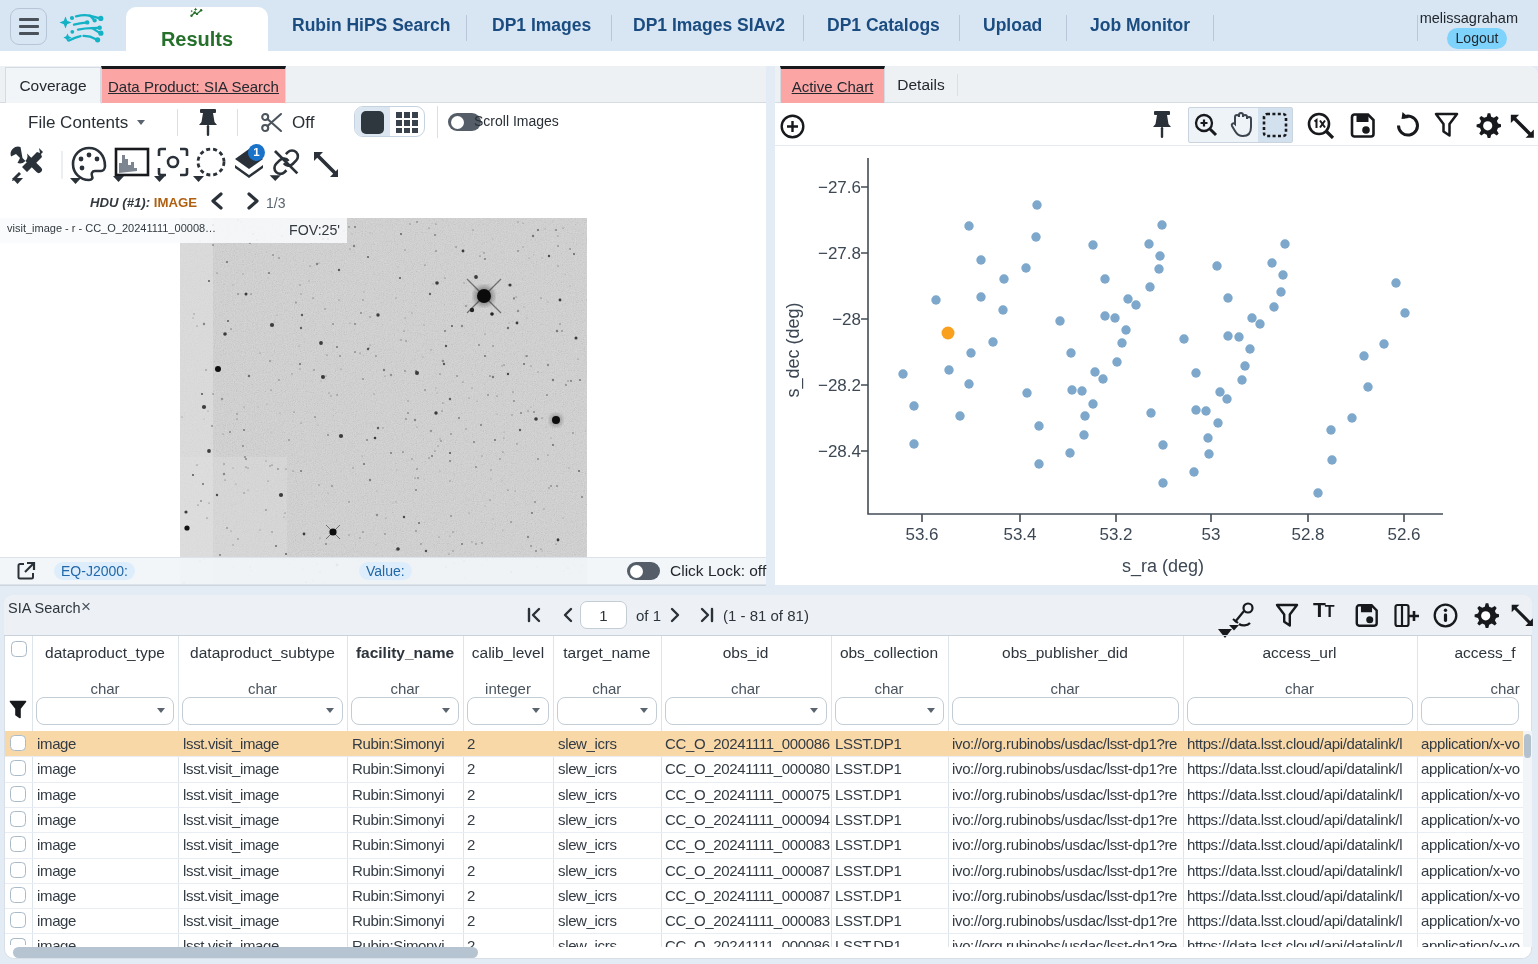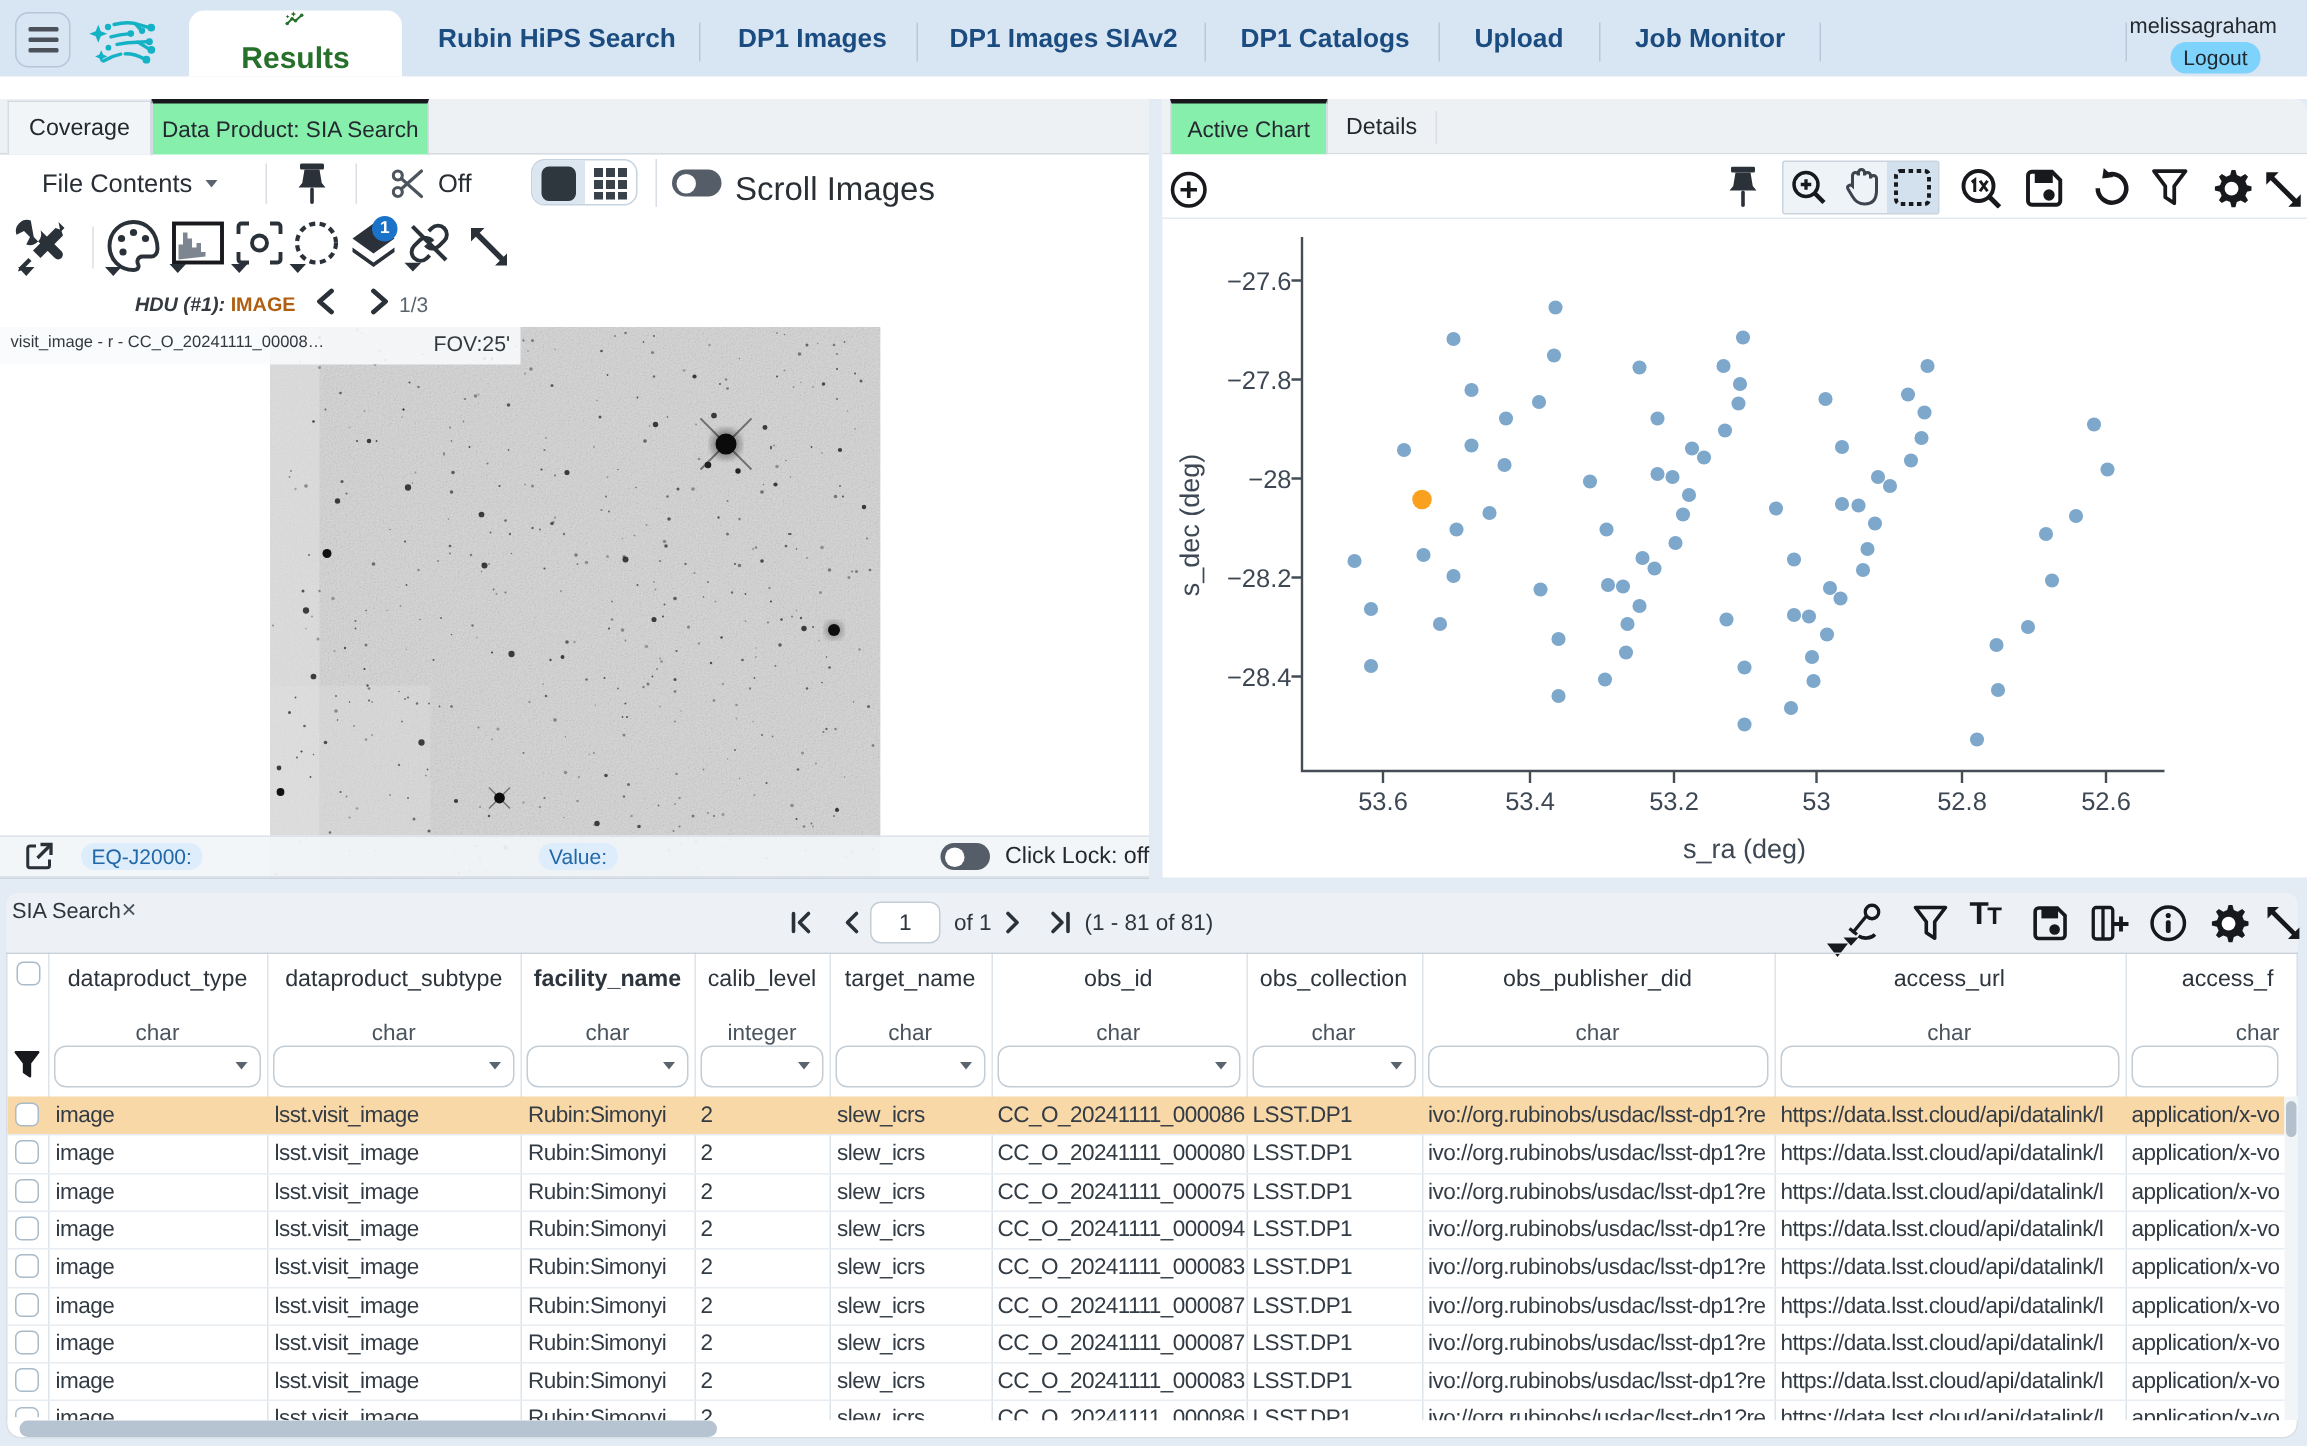--- a/index.html
+++ b/index.html
@@ -10,21 +10,21 @@
 .hamb i{position:absolute;left:8px;width:20px;height:3px;background:#4a5158;border-radius:1px;}
 .navtab{top:0;height:51px;font-size:17.5px;font-weight:700;color:#1b4c80;display:flex;align-items:center;white-space:nowrap;}
 .navsep{top:15px;width:1px;height:26px;background:#b9c8d8;}
 .restab{left:126px;top:7px;width:142px;height:44px;background:#fff;border-radius:10px 10px 0 0;display:flex;align-items:center;justify-content:center;gap:10px;flex-direction:column;}
 .restab span{color:#26702b;font-size:20px;font-weight:700;}
 .user{top:10px;right:20px;font-size:14.5px;color:#22282e;font-weight:400;}
 .logout{left:1447px;top:28px;width:60px;height:21px;background:#7dd3fc;border-radius:11px;font-size:14px;color:#22282e;text-align:center;line-height:21px;}
 .band{left:0;top:51px;width:1538px;height:15px;background:#fff;}
 .panel{background:#fff;}
 .tabstrip{background:#edf1f4;border-bottom:1px solid #d4dbe2;}
-.tabsel{background:#86efac;border-top:3px solid #17191c;border-left:1px solid #d4dbe2;border-right:1px solid #d4dbe2;border-bottom:1px solid #fff;font-size:15px;color:#24292f;display:flex;align-items:center;justify-content:center;}
+.tabsel{background:#fca5a5;border-top:3px solid #17191c;border-left:1px solid #d4dbe2;border-right:1px solid #d4dbe2;border-bottom:1px solid #fff;font-size:15px;color:#24292f;display:flex;align-items:center;justify-content:center;text-decoration:underline;}
 .tabuns{font-size:15.5px;color:#24292f;display:flex;align-items:center;justify-content:center;}
 .ttxt{font-size:17px;color:#292f35;}
 .vline{width:1px;background:#d9dfe5;}
 .hdu{font-size:13.2px;}
 .hdu b{font-style:italic;color:#33393f;}
 .hdu .img{color:#b05f10;font-weight:700;}
 .chip{background:#ddedfb;color:#2268a8;font-size:14px;border-radius:9px;padding:1px 7px;}
 .cell{position:absolute;font-size:15px;letter-spacing:-0.35px;color:#333b44;white-space:nowrap;overflow:hidden;line-height:25px;}
 .hcell{position:absolute;font-size:15.5px;color:#2d343c;text-align:center;white-space:nowrap;overflow:hidden;}
 .tcell{position:absolute;font-size:15px;color:#4a545e;text-align:center;white-space:nowrap;overflow:hidden;}
@@ -136,21 +136,21 @@
       <div style="position:absolute;left:16px;top:8px;width:6px;height:6px;background:#39424b"></div>
     <div style="position:absolute;left:0;top:16px;width:6px;height:5px;background:#39424b"></div>
       <div style="position:absolute;left:8px;top:16px;width:6px;height:5px;background:#39424b"></div>
       <div style="position:absolute;left:16px;top:16px;width:6px;height:5px;background:#39424b"></div>
   </div>
 </div>
 <div class="abs vline" style="left:437px;top:106px;height:32px;"></div>
 <div class="abs" style="left:448px;top:113px;width:33px;height:18px;background:#545d68;border-radius:9px;">
     <div style="position:absolute;left:2.5px;top:2.5px;width:13px;height:13px;background:#fff;border-radius:50%;"></div>
   </div>
-<div class="abs ttxt" style="left:490px;top:113px;font-size:22px;">Scroll Images</div>
+<div class="abs ttxt" style="left:474px;top:113px;font-size:14px;">Scroll Images</div>
 
 <svg class="abs" style="left:8px;top:145px" width="330" height="40" viewBox="0 0 330 40">
  <g fill="#2a3138" stroke="#2a3138">
 
   <g stroke-width="0">
    <path d="M12.5 3 a7.5 7.5 0 0 0 -9.5 9.5 l5 -2.5 4 4 -2.5 5 a7.5 7.5 0 0 0 9.5 -9.5 l14 14 a3 3 0 0 1 -4.5 4.5 l-14 -14 z" transform="translate(0,-1)"></path>
    <path d="M31 4 l4 4 -2 2 1 3 -15 15 -5 -5 15 -15 3 1 z" transform="translate(0,-1)"></path>
    <path d="M11 27 l2 2 -6 6 -3 1 1 -3 z"></path>
   </g>
   <path d="M4 33 l11 0 -5.5 6 z" stroke-width="0"></path>

